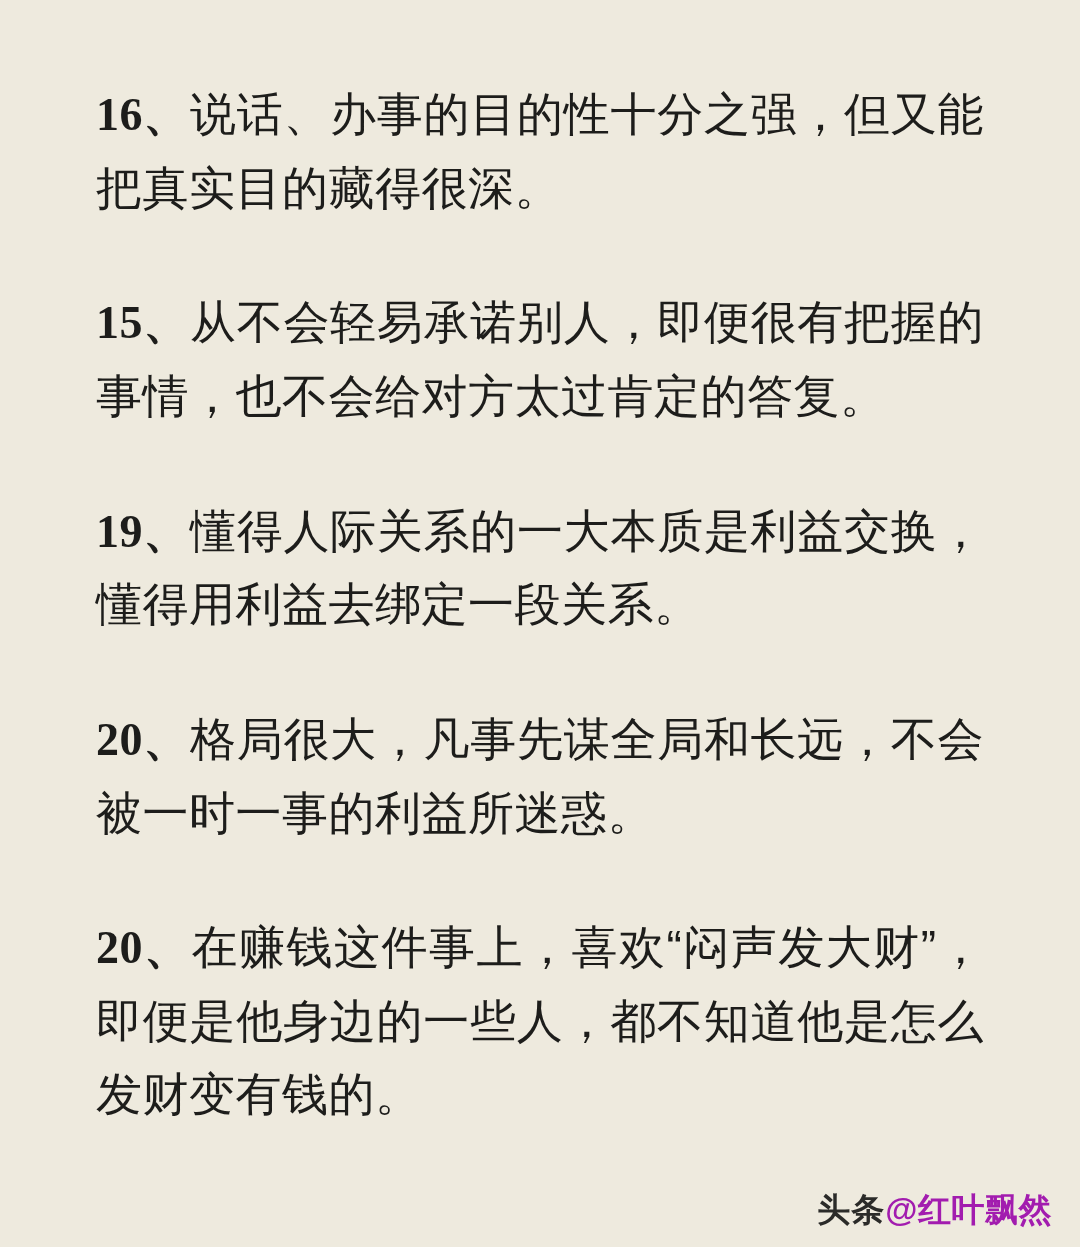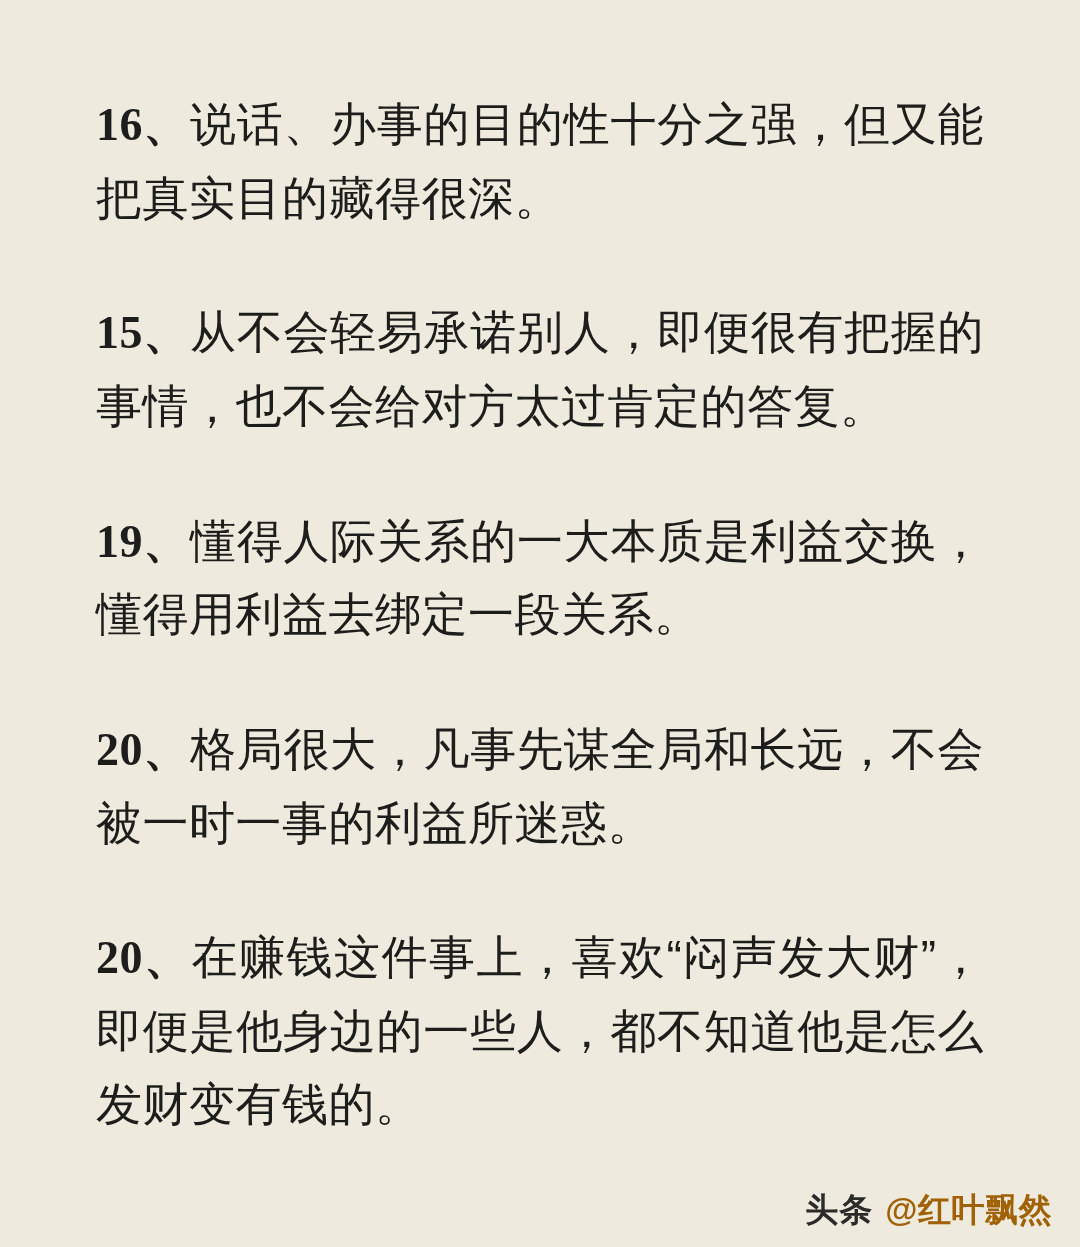--- a/index.html
+++ b/index.html
@@ -12,21 +12,21 @@
     background: #eeeade;
     font-family: "Liberation Sans", "DejaVu Sans", sans-serif;
     overflow: hidden;
     position: relative;
   }
   .page {
     position: relative;
     width: 1080px;
     height: 1247px;
     box-sizing: border-box;
-    padding: 42px 96px 0 96px;
+    padding: 32px 96px 0 96px;
   }
   .item {
     margin: 0 0 62px 0;
   }
   .item:last-of-type {
     margin-bottom: 0;
   }
   .item-text {
     font-size: 46px;
     line-height: 1.58;
@@ -39,32 +39,31 @@
   .num {
     font-weight: 700;
     font-family: "Liberation Serif", "DejaVu Serif", serif;
   }
   .watermark {
     position: absolute;
     right: 28px;
     bottom: 14px;
     display: flex;
     align-items: center;
-    gap: 12px;
   }
   .wm-brand {
     font-size: 33px;
     font-weight: 700;
     color: #2b2b29;
     letter-spacing: 1px;
   }
   .wm-name {
     font-size: 33px;
     font-weight: 700;
-    color: #a16207;
+    color: #a21caf;
     letter-spacing: 0.5px;
   }
 </style>
 </head>
 <body>
 
 <div class="page">
 
   <div class="item">
     <p class="item-text"><span class="num">16、</span><span>说话、办事的目的性十分之强，但又能把真实目的藏得很深。</span></p>

